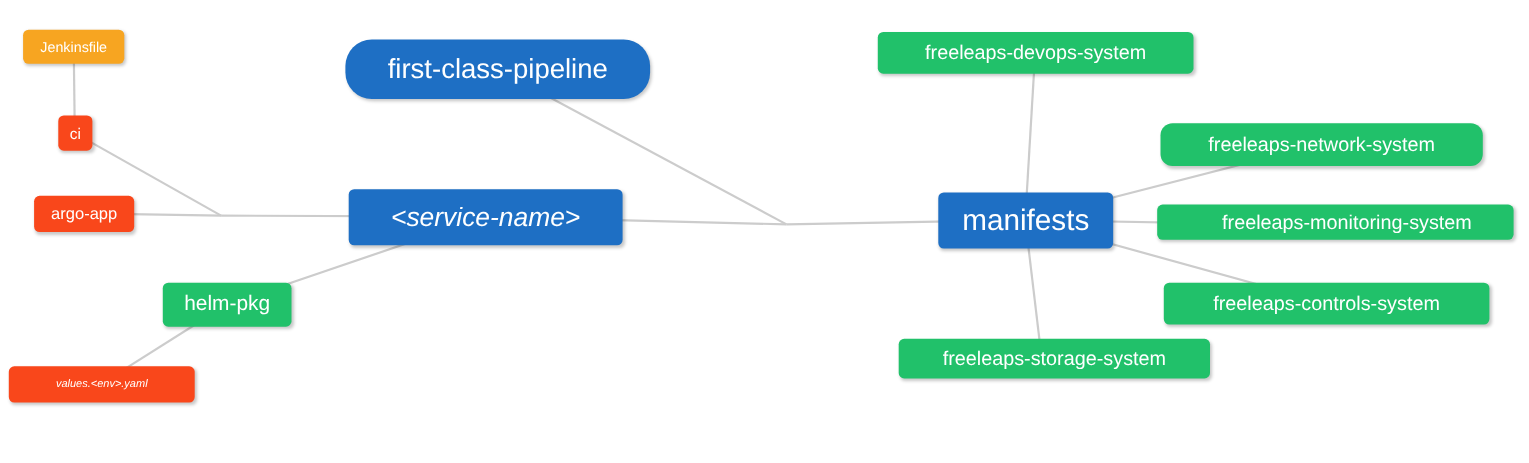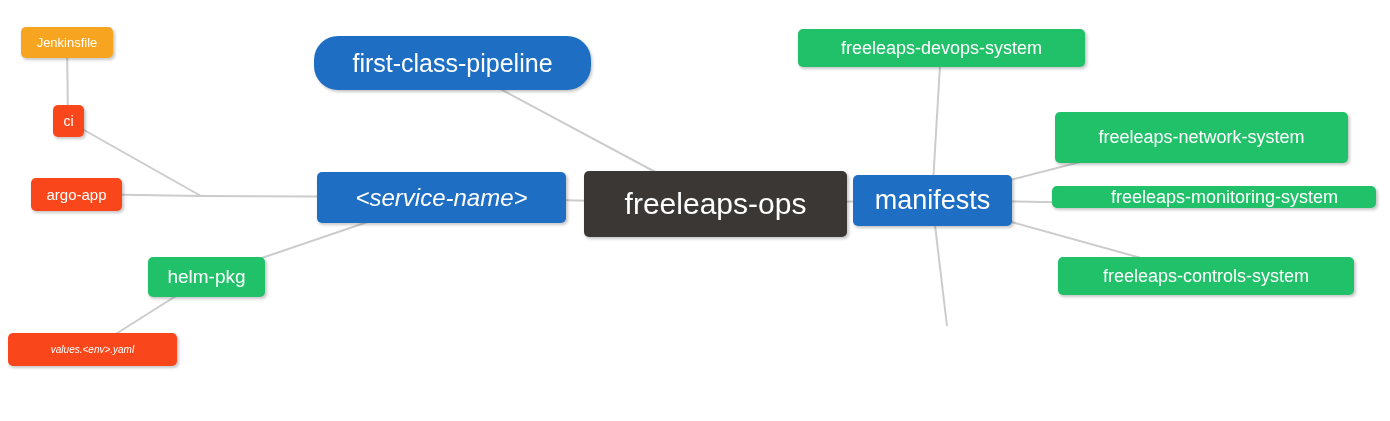--- a/index.html
+++ b/index.html
@@ -58,26 +58,26 @@
 
 
   <div class="node c-blue" style="left:314px;top:36px;width:277px;height:54px;font-size:25px;border-radius:24px;">first-class-pipeline</div>
 
   <div class="node c-blue" style="left:317px;top:172px;width:249px;height:51px;font-size:24px;font-style:italic;">&lt;service-name&gt;</div>
 
   <div class="node c-green" style="left:148px;top:257px;width:117px;height:40px;font-size:19px;">helm-pkg</div>
 
   <div class="node c-red" style="left:8px;top:333px;width:169px;height:33px;font-size:10px;font-style:italic;">values.&lt;env&gt;.yaml</div>
 
-  <div class="node c-dark" style="left:584px;top:171px;width:263px;height:66px;font-size:30px;">freeleaps-ops</div>
 
   <div class="node c-blue" style="left:853px;top:175px;width:159px;height:51px;font-size:27px;">manifests</div>
 
   <div class="node c-green" style="left:798px;top:29px;width:287px;height:38px;font-size:18px;">freeleaps-devops-system</div>
 
-  <div class="node c-green" style="left:1055px;top:112px;width:293px;height:51px;font-size:18px;">freeleaps-network-system</div>
+  <div class="node c-green" style="left:1055px;top:112px;width:293px;height:39px;font-size:18px;border-radius:11px;">freeleaps-network-system</div>
 
-  <div class="node c-green" style="left:1052px;top:186px;width:324px;height:22px;font-size:18px;padding-left:21px;">freeleaps-monitoring-system</div>
+  <div class="node c-green" style="left:1052px;top:186px;width:324px;height:32px;font-size:18px;padding-left:21px;">freeleaps-monitoring-system</div>
 
   <div class="node c-green" style="left:1058px;top:257px;width:296px;height:38px;font-size:18px;">freeleaps-controls-system</div>
 
+  <div class="node c-green" style="left:817px;top:308px;width:283px;height:36px;font-size:18px;">freeleaps-storage-system</div>
 
 </div>
 
 </body></html>

